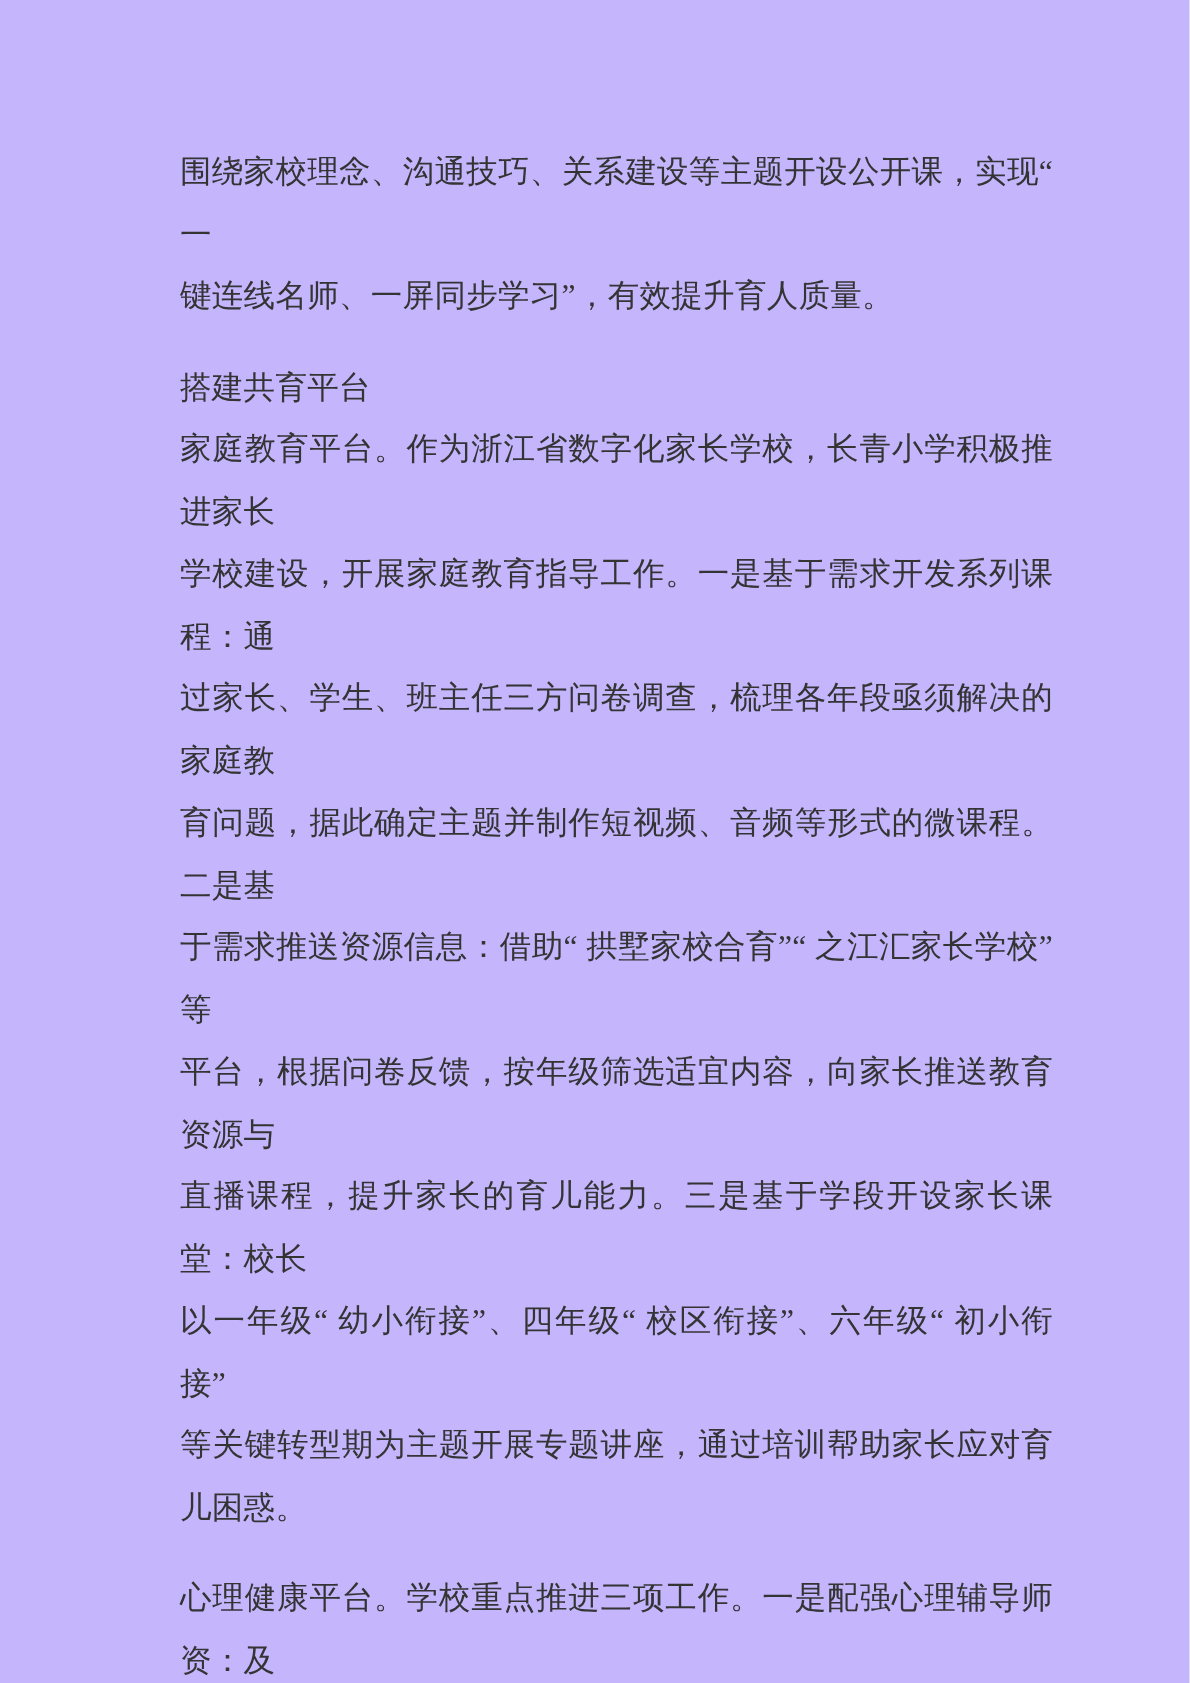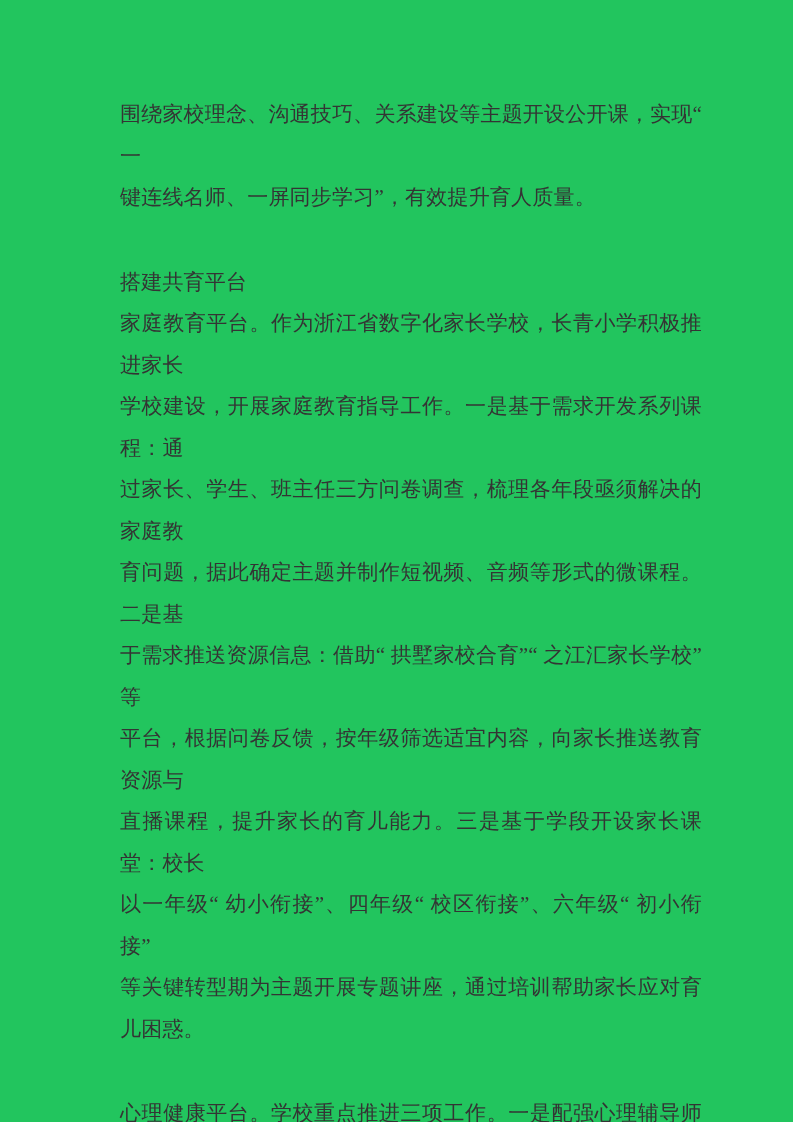--- a/index.html
+++ b/index.html
@@ -12,40 +12,40 @@
     height: 1122px;
     position: relative;
     overflow: hidden;
   }
   .page {
     position: absolute;
     left: 0;
     top: 0;
     width: 793px;
     height: 1122px;
-    background: #22c55e;
+    background: #c4b5fd;
   }
   .text-body {
     position: absolute;
     left: 120px;
     top: 94px;
     width: 582px;
     font-family: "Liberation Serif", "DejaVu Serif", serif;
     font-size: 21px;
     line-height: 41.5px;
     color: #343434;
     letter-spacing: 0.2px;
   }
   .para {
     margin: 0;
     white-space: pre-line;      
     text-align: justify;
   }
   .para.spaced {
-    margin-top: 43px;         
+    margin-top: 19px;         
   }
 </style>
 </head>
 <body>
 
 <div class="page">
   <div class="text-body">
     <p class="para">围绕家校理念、沟通技巧、关系建设等主题开设公开课，实现“ 一
 键连线名师、一屏同步学习”，有效提升育人质量。</p>
     <p class="para spaced">搭建共育平台</p>

